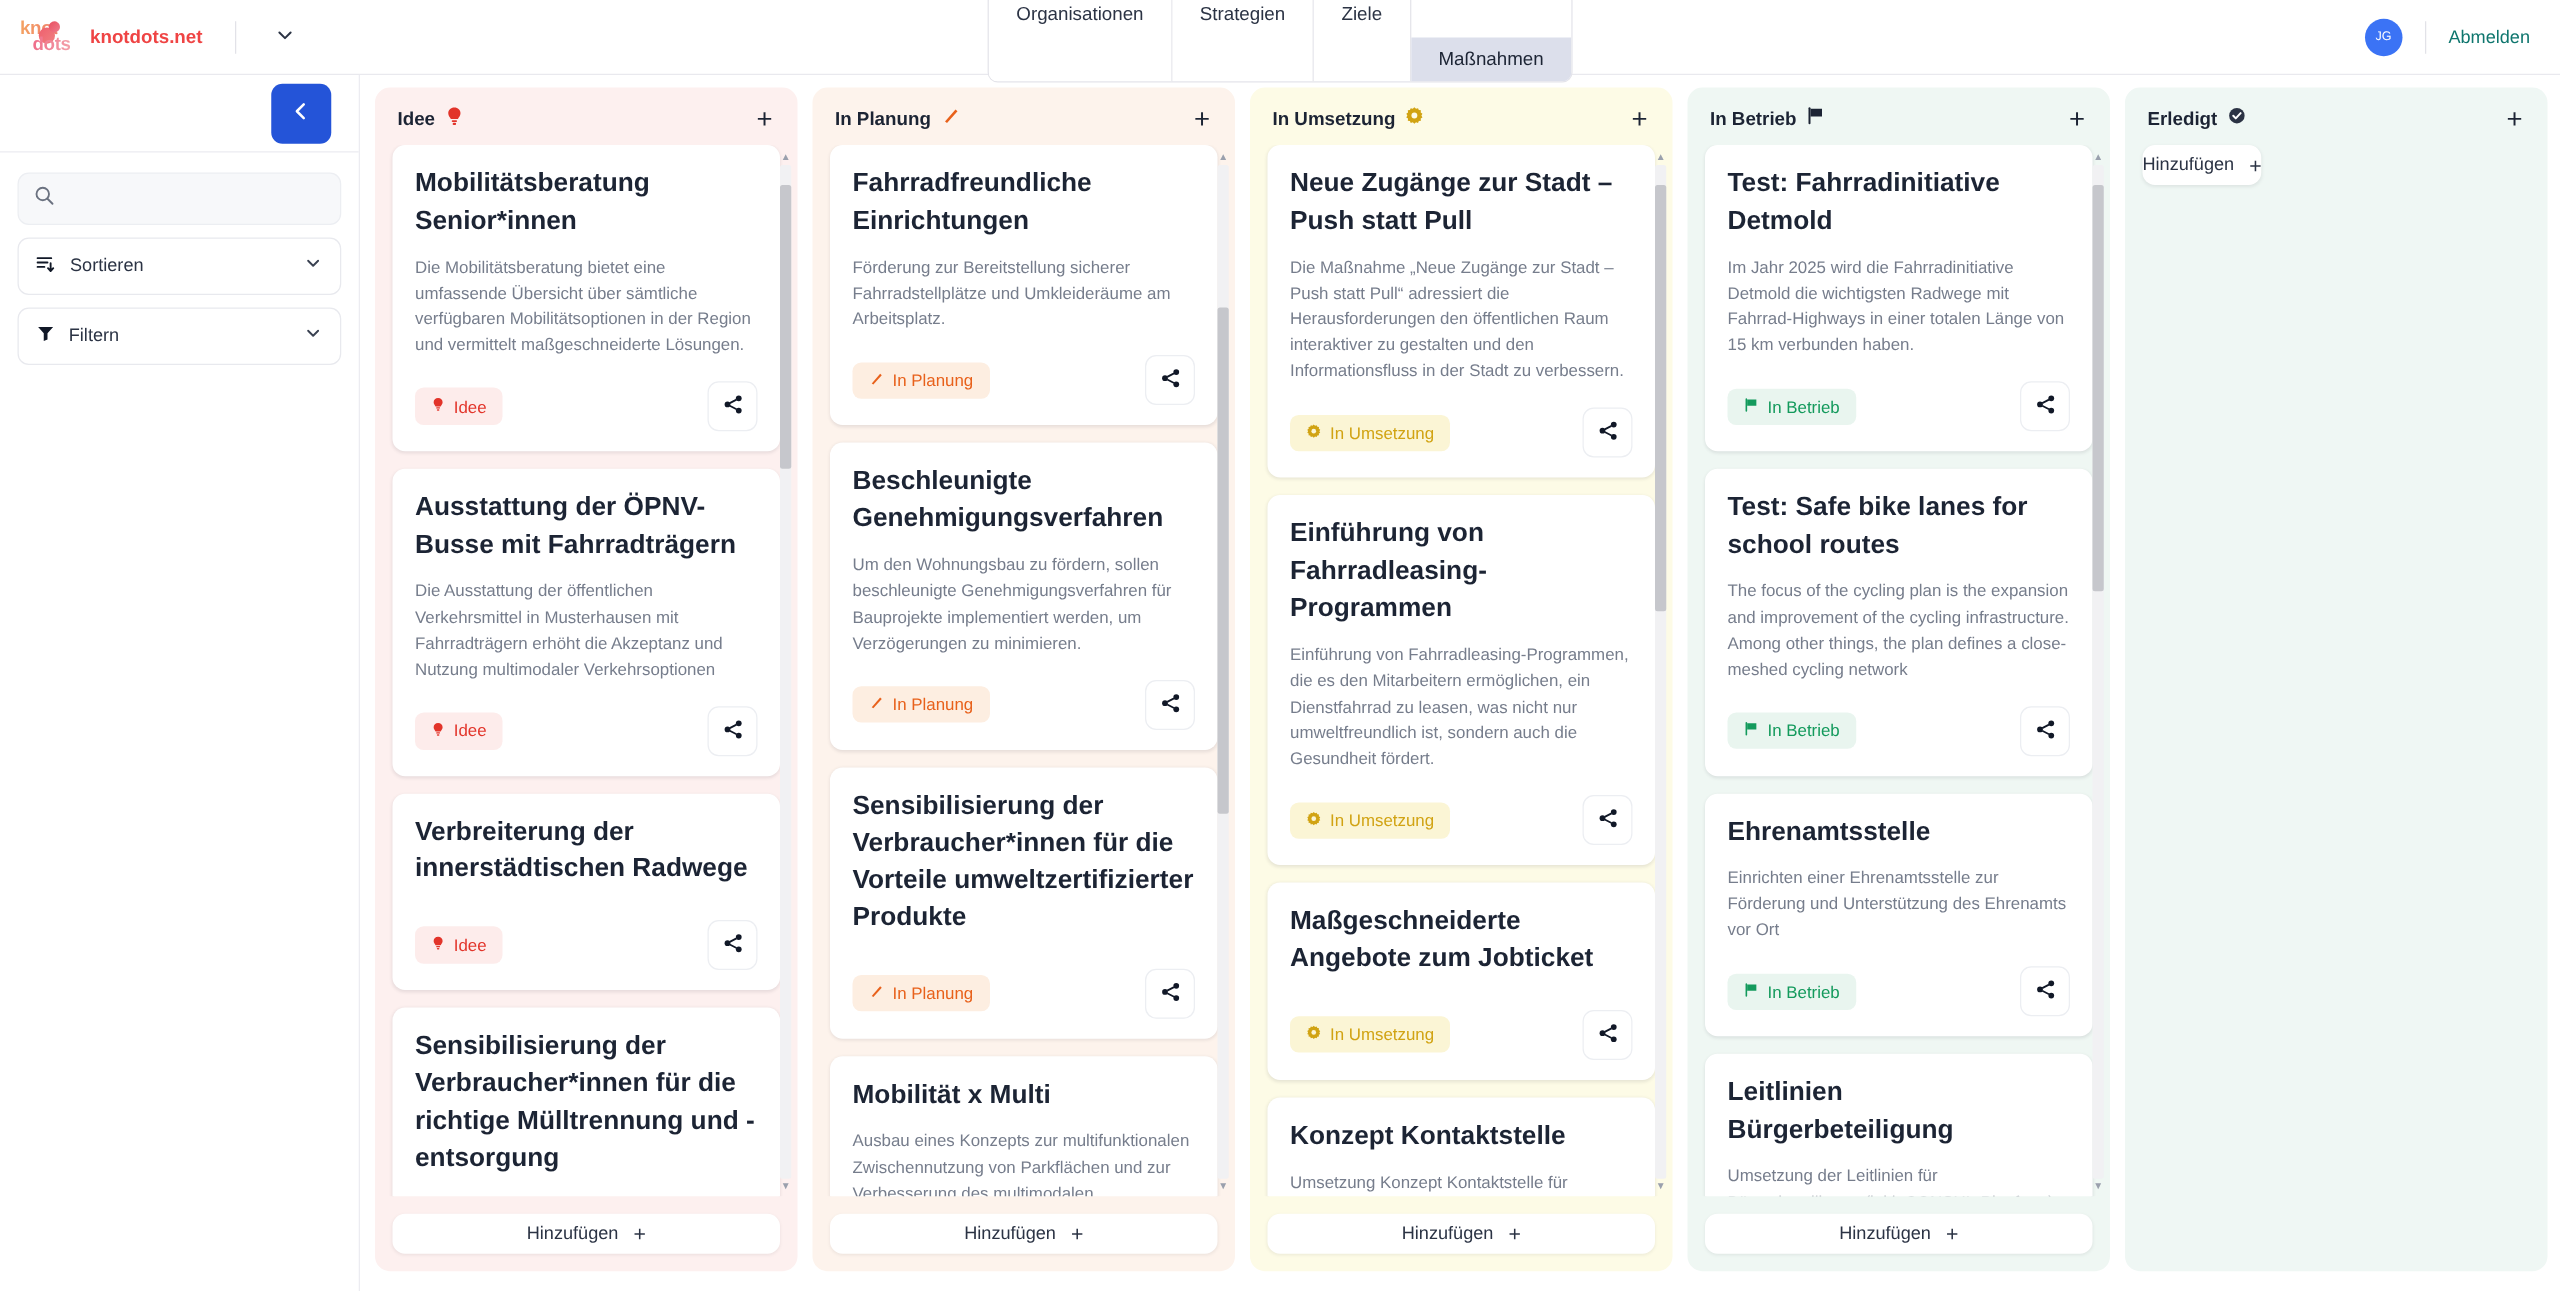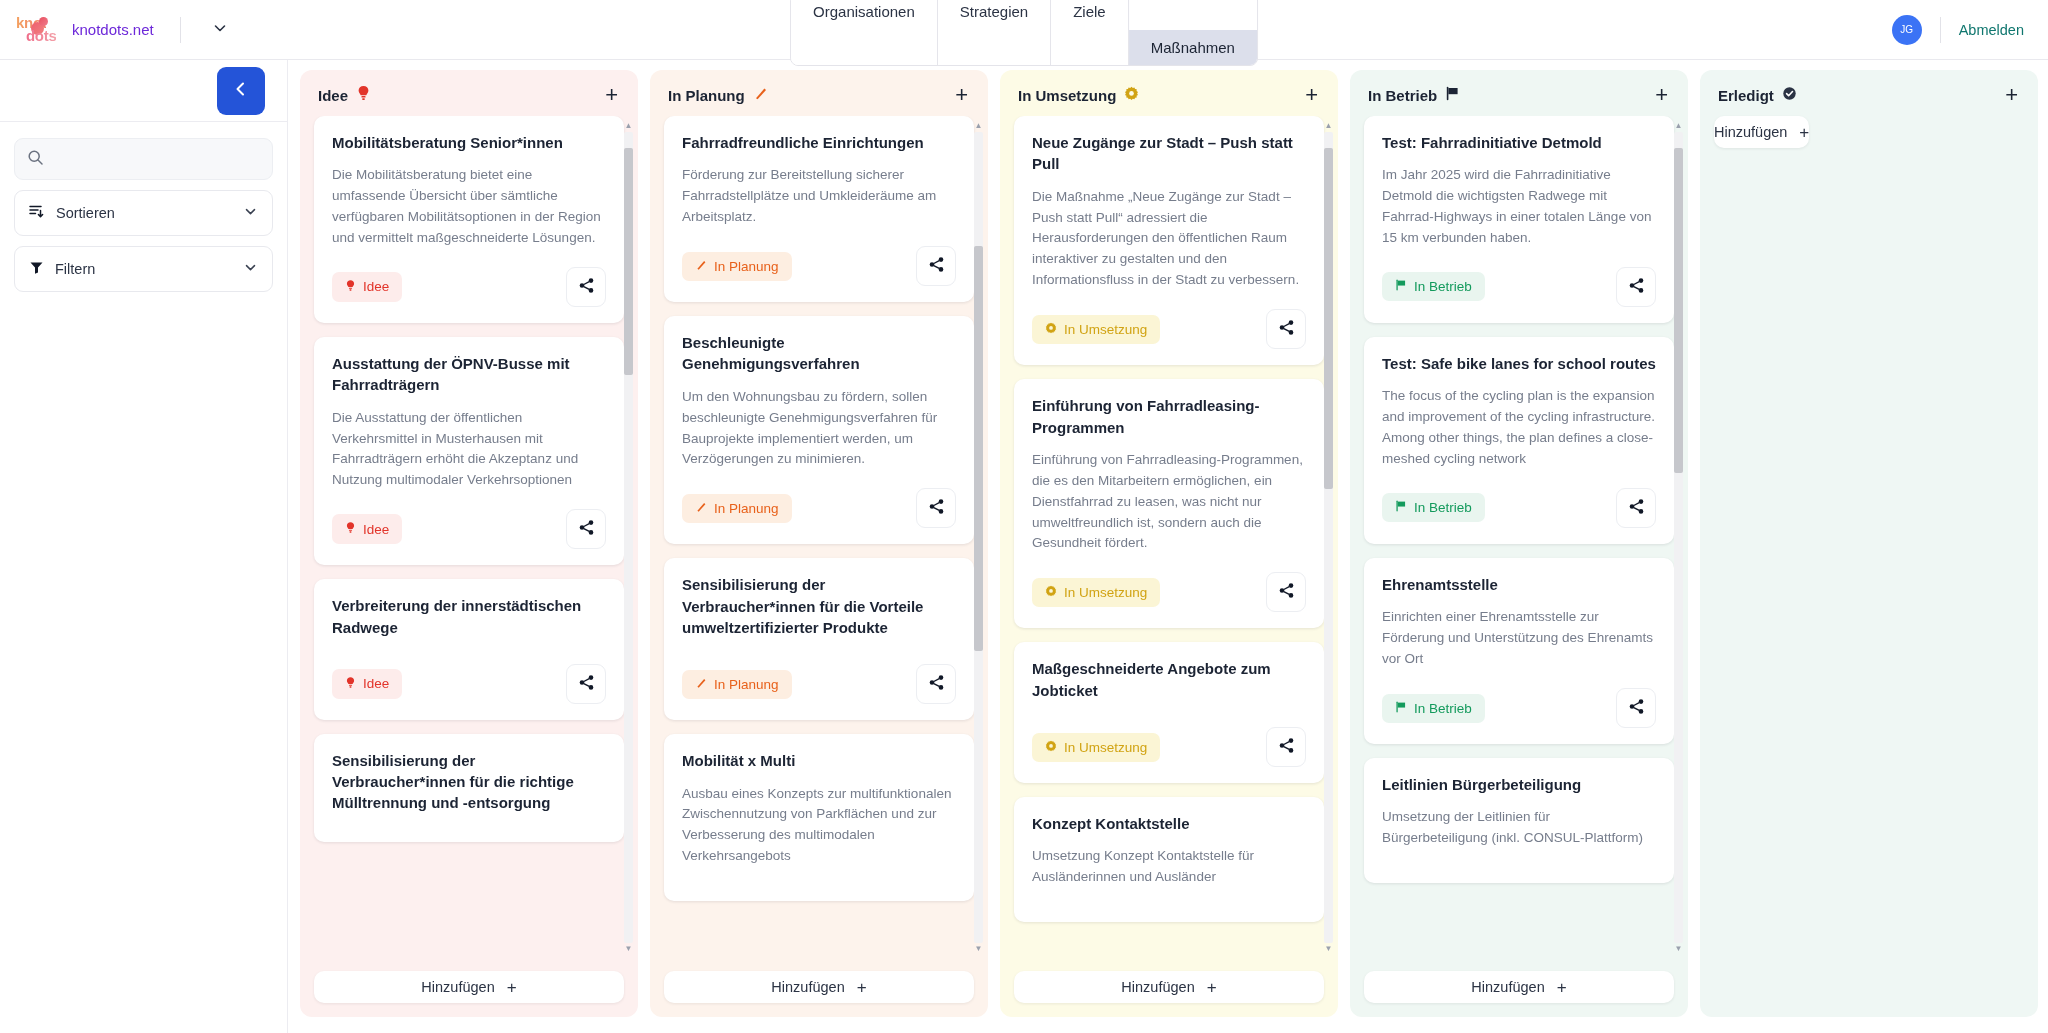--- a/index.html
+++ b/index.html
@@ -41,21 +41,21 @@
     position: absolute; width: 13px; height: 13px; border-radius: 50%;
     background: linear-gradient(135deg,#ef5f6e,#f08080);
     left: 15px; top: 9px;
   }
   .logo .blob2 {
     position: absolute; width: 9px; height: 9px; border-radius: 50%;
     background: linear-gradient(135deg,#e94f5f,#ef7d8d);
     left: 23px; top: 4px;
   }
   .site-name {
-    font-size: 15px; font-weight: 400; color: #6d28d9;
+    font-size: 15px; font-weight: 700; color: #ef4444;
   }
   .brand-sep { width: 1px; height: 26px; background: #e2e2e8; margin: 0 14px; }
   .chev-btn {
     background: none; border: none; cursor: pointer;
     display: flex; align-items: center; justify-content: center;
     width: 26px; height: 26px;
   }
 
   .nav-center {
     position: absolute; left: 50%; transform: translateX(-50%);
@@ -159,21 +159,21 @@
   .sb-track { flex: 1; width: 9px; background: #f1f1f3; margin: 2px 0; border-radius: 2px; position: relative; }
   .sb-thumb { position: absolute; left: 0; width: 9px; background: #c6c7cc; border-radius: 2px; }
 
   .card {
     background: #ffffff; border-radius: 10px;
     box-shadow: 0 1px 3px rgba(20,24,40,0.10);
     padding: 16px 18px 16px 18px;
     cursor: pointer;
   }
   .card-title {
-    font-size: 15px; font-weight: 700; color: #1c2434;
+    font-size: 21px; font-weight: 700; color: #1c2434;
     line-height: 1.42; margin-bottom: 12px;
   }
   .card-desc {
     font-size: 13.5px; color: #767d8c; line-height: 1.55; margin-bottom: 18px;
   }
   .card-foot { display: flex; align-items: center; }
   .badge {
     display: inline-flex; align-items: center; gap: 7px;
     padding: 7px 13px; border-radius: 7px;
     font-size: 13.5px; font-weight: 500;

